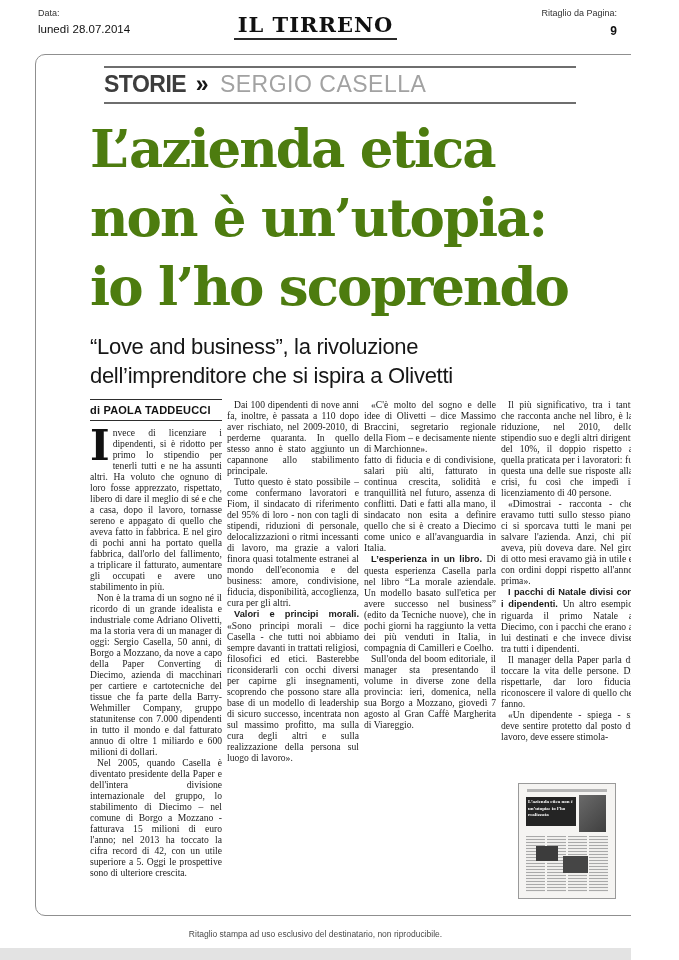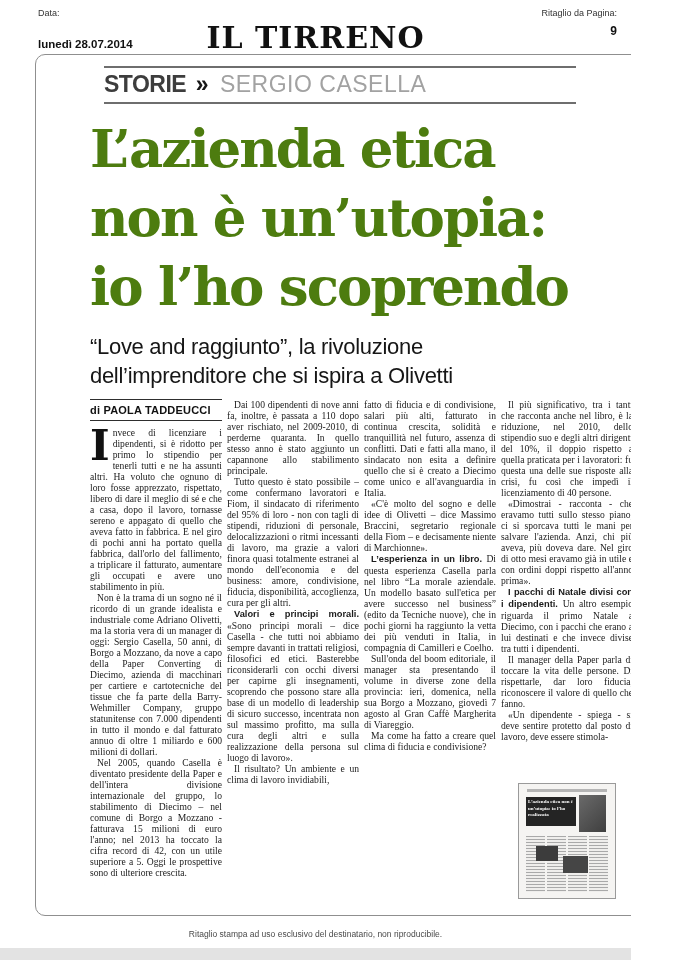--- a/index.html
+++ b/index.html
@@ -2,25 +2,25 @@
 <html><head>
 <meta charset="utf-8">
 <style>
   html,body{margin:0;padding:0;background:#ffffff;}
   #page{position:relative;width:631px;height:960px;background:#fff;overflow:hidden;
         font-family:"Liberation Sans",sans-serif;color:#1a1a1a;}
 
   
   .hdr-left{position:absolute;left:38px;top:8px;}
   .hdr-label{font-size:9px;color:#333;}
-  .hdr-date{font-size:11.5px;font-weight:bold;color:#111;margin-top:20px;}
+  .hdr-date{font-size:11.5px;font-weight:normal;color:#111;margin-top:5px;}
   .masthead-wrap{position:absolute;left:0;right:0;top:12px;text-align:center;}
   .masthead{display:inline-block;font-family:"DejaVu Serif",serif;font-weight:bold;
-            font-size:30px;letter-spacing:1px;color:#111;border-bottom:2.5px solid #2a2a2a;
-            padding:0 4px 1px 4px;margin-top:8px;}
+            font-size:21px;letter-spacing:1px;color:#111;border-bottom:2.5px solid #2a2a2a;
+            padding:0 4px 1px 4px;}
   .hdr-right{position:absolute;right:14px;top:8px;text-align:right;}
   .hdr-page{font-size:12px;font-weight:bold;color:#111;margin-top:6px;}
 
   
   .article-box{position:absolute;left:35px;top:54px;width:608px;height:862px;
                border:1px solid #8f8f8f;border-radius:10px;background:#fff;box-sizing:border-box;}
 
   
   .kicker{margin:11px 66px 0 68px;border-top:2px solid #6e6e6e;border-bottom:2px solid #6e6e6e;
           padding:3px 0 4px 0;white-space:nowrap;}
@@ -92,48 +92,46 @@
       <span class="kicker-author">SERGIO CASELLA</span>
     </div>
 
     <div class="headline">
       <div>L’azienda etica</div>
       <div>non è un’utopia:</div>
       <div>io l’ho scoprendo</div>
     </div>
 
     <div class="deck">
-      <div>“Love and raggiunto”, la rivoluzione</div>
+      <div>“Love and business”, la rivoluzione</div>
       <div>dell’imprenditore che si ispira a Olivetti</div>
     </div>
 
     <div class="cols">
       <div class="col">
         <div class="byline">di PAOLA TADDEUCCI</div>
         <div>
             <p class="para noindent"><span class="dropcap">I</span>nvece di licenziare i dipendenti, si è ridotto per primo lo stipendio per tenerli tutti e ne ha assunti altri. Ha voluto che ognuno di loro fosse apprezzato, rispettato, libero di dare il meglio di sé e che a casa, dopo il lavoro, tornasse sereno e appagato di quello che aveva fatto in fabbrica. E nel giro di pochi anni ha portato quella fabbrica, dall'orlo del fallimento, a triplicare il fatturato, aumentare gli occupati e avere uno stabilimento in più.</p>
             <p class="para">Non è la trama di un sogno né il ricordo di un grande idealista e industriale come Adriano Olivetti, ma la storia vera di un manager di oggi: Sergio Casella, 50 anni, di Borgo a Mozzano, da nove a capo della Paper Converting di Diecimo, azienda di macchinari per cartiere e cartotecniche del tissue che fa parte della Barry-Wehmiller Company, gruppo statunitense con 7.000 dipendenti in tutto il mondo e dal fatturato annuo di oltre 1 miliardo e 600 milioni di dollari.</p>
             <p class="para">Nel 2005, quando Casella è diventato presidente della Paper e dell'intera divisione internazionale del gruppo, lo stabilimento di Diecimo – nel comune di Borgo a Mozzano - fatturava 15 milioni di euro l'anno; nel 2013 ha toccato la cifra record di 42, con un utile superiore a 5. Oggi le prospettive sono di ulteriore crescita.</p>
           </div>
       </div>
       <div class="col">
         <div>
             <p class="para">Dai 100 dipendenti di nove anni fa, inoltre, è passata a 110 dopo aver rischiato, nel 2009-2010, di perderne quaranta. In quello stesso anno è stato aggiunto un capannone allo stabilimento principale.</p>
             <p class="para">Tutto questo è stato possibile – come confermano lavoratori e Fiom, il sindacato di riferimento del 95% di loro - non con tagli di stipendi, riduzioni di personale, delocalizzazioni o ritmi incessanti di lavoro, ma grazie a valori finora quasi totalmente estranei al mondo dell'economia e del business: amore, condivisione, fiducia, disponibilità, accoglienza, cura per gli altri.</p>
             <p class="para"><span class="runin">Valori e principi morali. </span>«Sono principi morali – dice Casella - che tutti noi abbiamo sempre davanti in trattati religiosi, filosofici ed etici. Basterebbe riconsiderarli con occhi diversi per capirne gli insegnamenti, scoprendo che possono stare alla base di un modello di leadership di sicuro successo, incentrata non sul massimo profitto, ma sulla cura degli altri e sulla realizzazione della persona sul luogo di lavoro».</p>
-            <p class="para">Il risultato? Un ambiente e un clima di lavoro invidiabili,</p>
           </div>
       </div>
       <div class="col">
         <div>
+            <p class="para">«C'è molto del sogno e delle idee di Olivetti – dice Massimo Braccini, segretario regionale della Fiom – e decisamente niente di Marchionne».</p>
             <p class="para noindent">fatto di fiducia e di condivisione, salari più alti, fatturato in continua crescita, solidità e tranquillità nel futuro, assenza di conflitti. Dati e fatti alla mano, il sindacato non esita a definire quello che si è creato a Diecimo come unico e all'avanguardia in Italia.</p>
-            <p class="para">«C'è molto del sogno e delle idee di Olivetti – dice Massimo Braccini, segretario regionale della Fiom – e decisamente niente di Marchionne».</p>
             <p class="para"><span class="runin">L’esperienza in un libro. </span>Di questa esperienza Casella parla nel libro “La morale aziendale. Un modello basato sull'etica per avere successo nel business” (edito da Tecniche nuove), che in pochi giorni ha raggiunto la vetta dei più venduti in Italia, in compagnia di Camilleri e Coelho.</p>
             <p class="para">Sull'onda del boom editoriale, il manager sta presentando il volume in diverse zone della provincia: ieri, domenica, nella sua Borgo a Mozzano, giovedì 7 agosto al Gran Caffè Margherita di Viareggio.</p>
-            <p class="para">Ma come ha fatto a creare quel clima di fiducia e condivisione?</p>
           </div>
       </div>
       <div class="col">
         <div>
             <p class="para">Il più significativo, tra i tanti che racconta anche nel libro, è la riduzione, nel 2010, dello stipendio suo e degli altri dirigenti del 10%, il doppio rispetto a quella praticata per i lavoratori: fu questa una delle sue risposte alla crisi, fu così che impedì il licenziamento di 40 persone.</p>
             <p class="para">«Dimostrai - racconta - che eravamo tutti sullo stesso piano, ci si sporcava tutti le mani per salvare l'azienda. Anzi, chi più aveva, più doveva dare. Nel giro di otto mesi eravamo già in utile e con ordini doppi rispetto all'anno prima».</p>
             <p class="para"><span class="runin">I pacchi di Natale divisi con i dipendenti. </span>Un altro esempio riguarda il primo Natale a Diecimo, con i pacchi che erano a lui destinati e che invece divise tra tutti i dipendenti.</p>
             <p class="para">Il manager della Paper parla di toccare la vita delle persone. Di rispettarle, dar loro fiducia, riconoscere il valore di quello che fanno.</p>
             <p class="para">«Un dipendente - spiega - si deve sentire protetto dal posto di lavoro, deve essere stimola-</p>
           </div>

